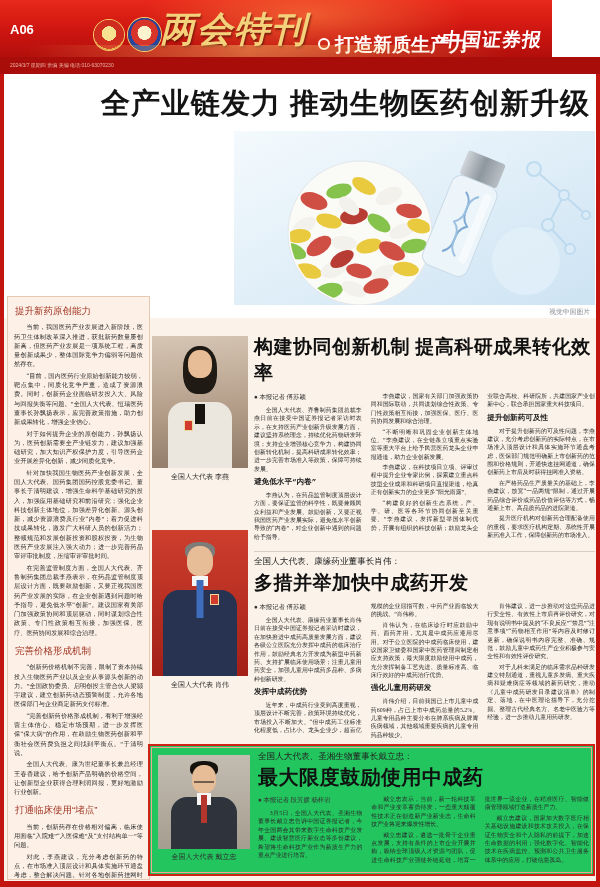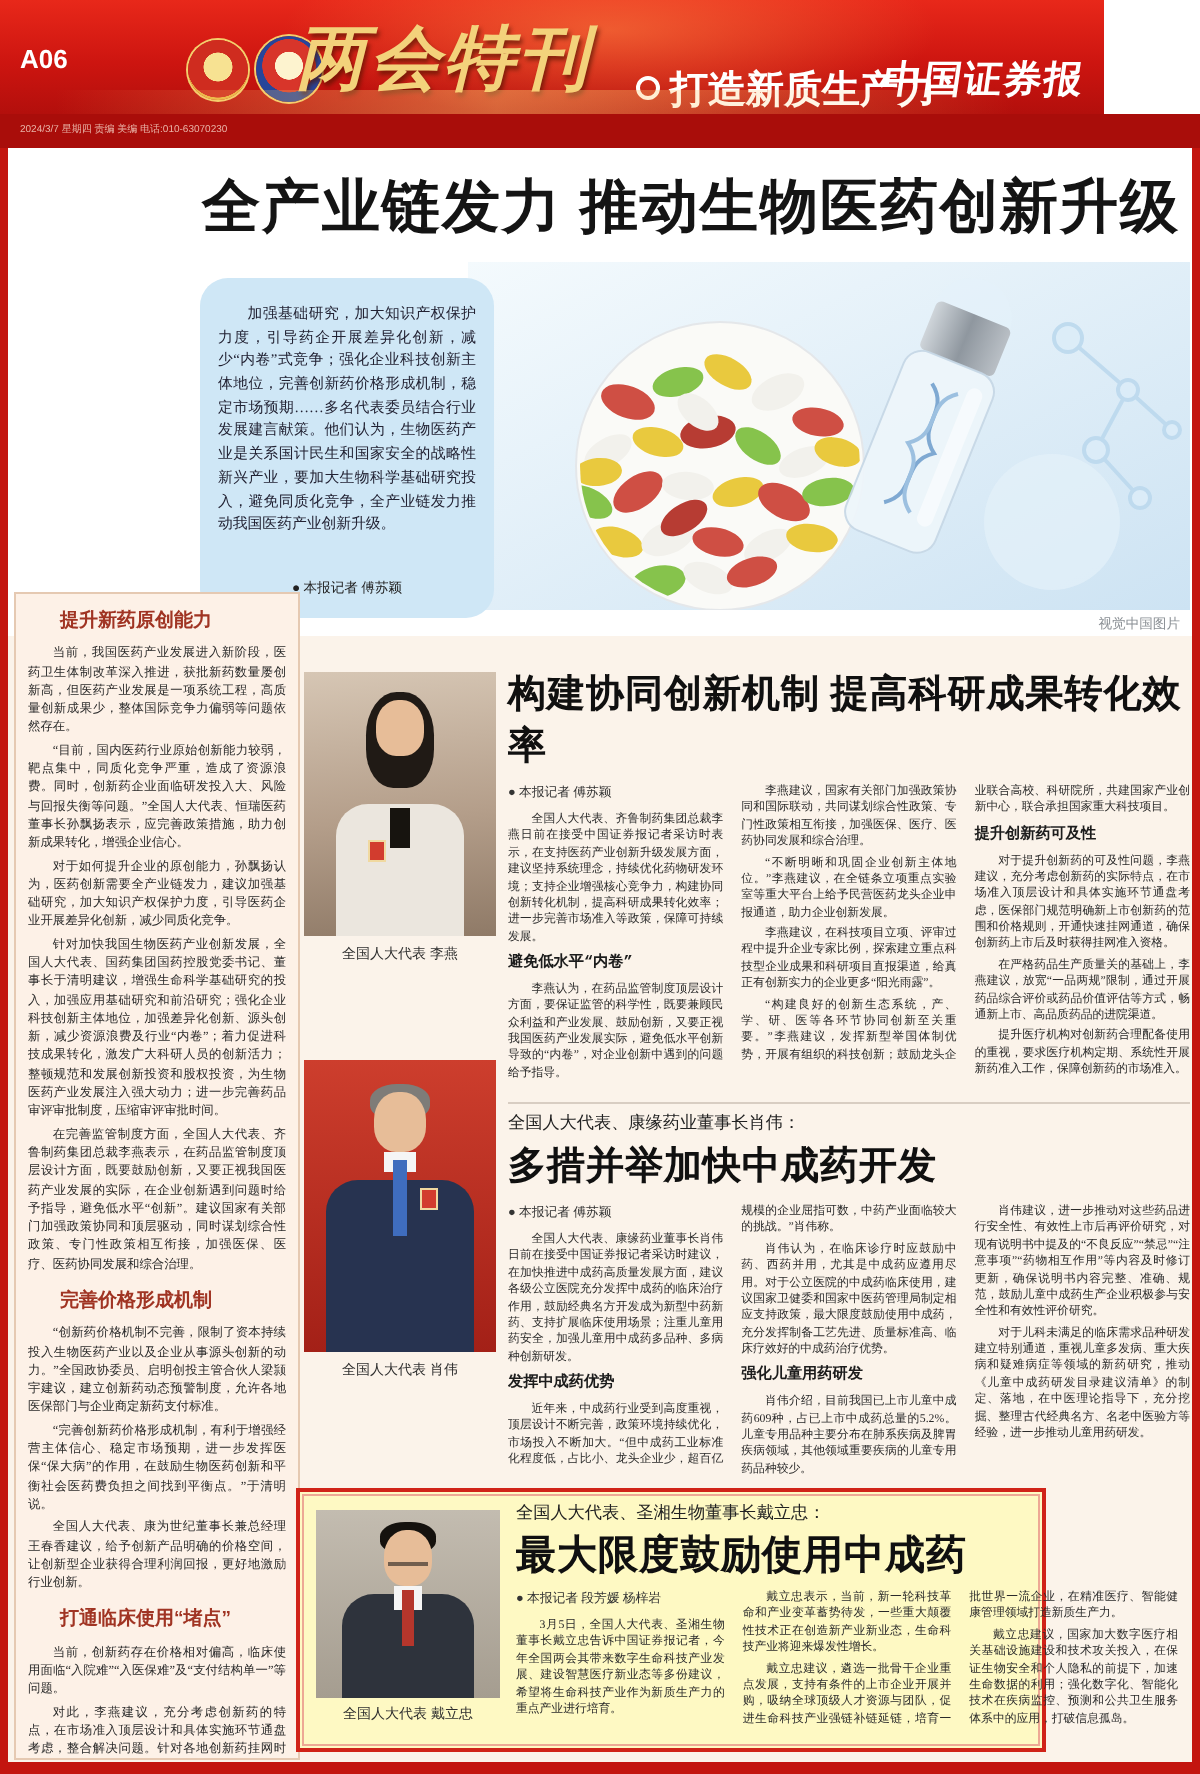--- a/index.html
+++ b/index.html
@@ -14,21 +14,21 @@
           background:linear-gradient(90deg,rgba(255,190,90,0) 5%,rgba(255,200,110,.45) 45%,rgba(255,190,90,0) 92%);}
   .page-num{position:absolute;left:10px;top:22px;font-size:13px;font-weight:700;color:#fff;
           font-family:"Liberation Sans",sans-serif;}
   .emblem{position:absolute;border-radius:50%;}
   .emblem-nat{left:94px;top:20px;width:30px;height:30px;
           background:radial-gradient(circle at 50% 45%,#f7e292 0 32%,#cf2c1f 33% 68%,#e9b944 69% 100%);
           box-shadow:0 0 0 1px #f3cf6d;}
   .emblem-cppcc{left:128px;top:18px;width:33px;height:33px;
           background:radial-gradient(circle at 50% 45%,#fdf3cf 0 28%,#d8352a 29% 54%,#27459a 55% 76%,#e9b944 77% 100%);
           box-shadow:0 0 0 1px #f3cf6d;}
-  .banner-title{position:absolute;left:148px;top:6px;font-size:35px;font-weight:900;font-style:italic;
+  .banner-title{position:absolute;left:160px;top:6px;font-size:35px;font-weight:900;font-style:italic;
           color:#f3d27b;letter-spacing:2px;text-shadow:1px 2px 2px rgba(80,20,0,.65);}
   .banner-sub{position:absolute;left:318px;top:32px;font-size:19px;font-weight:700;color:#ffffff;
           font-family:"Liberation Sans",sans-serif;}
   .banner-sub .ring{display:inline-block;width:8px;height:8px;border:2px solid #fff;border-radius:50%;
           margin-right:5px;vertical-align:1px;}
   .masthead{position:absolute;right:10px;top:27px;font-size:19px;font-weight:900;color:#fff;
           transform:skewX(-8deg);letter-spacing:1px;}
   .dateline{position:absolute;left:0;top:57px;width:600px;height:17px;background:#a90d0a;
           color:#e9b3a7;font-size:5px;line-height:17px;padding-left:10px;box-sizing:border-box;
           font-family:"Liberation Sans",sans-serif;}
@@ -48,39 +48,39 @@
           color:#8a8f94;font-family:"Liberation Sans",sans-serif;}
   .lead-box{position:absolute;left:100px;top:139px;width:147px;height:170px;background:#cfe7f6;
           border-radius:14px;padding:12px 9px 8px;box-sizing:border-box;font-size:7.4px;line-height:1.58;
           color:#223;display:flex;flex-direction:column;}
   .lead-box .sum{text-align:justify;text-indent:2em;}
   .lead-byline{margin-top:auto;font-size:6.8px;color:#222;text-align:center;}
   
   .left-col{position:absolute;left:7px;top:296px;width:143px;height:584px;background:#fdf1e7;
           border:1px solid #e5c9b2;padding:7px 6px;box-sizing:border-box;font-size:6.2px;line-height:1.5;
           color:#2a2a2a;overflow:hidden;}
-  .sec-title{font-size:9.5px;font-weight:700;color:#a03423;margin:7px 16px 4px;
+  .sec-title{font-size:9.5px;font-weight:400;color:#a03423;margin:7px 1px 4px;
           font-family:"Liberation Sans",sans-serif;}
   .sec:first-child .sec-title{margin-top:0;}
   .para{text-indent:2em;text-align:justify;margin:0 0 2px;}
   
   .kicker{font-size:8.6px;color:#222;font-family:"Liberation Sans",sans-serif;}
   .art-headline{font-size:19px;font-weight:900;color:#101010;margin:2px 0 6px;letter-spacing:.5px;
           font-family:Liberation Serif, serif;}
   .art-body{column-count:3;column-gap:9px;font-size:5.9px;line-height:1.42;color:#2a2a2a;overflow:hidden;}
   .byline{font-size:6.4px;color:#333;margin:0 0 5px;}
   .sub-h{font-weight:700;font-size:7.6px;margin:4px 0 3px;color:#1c1c1c;
           font-family:Liberation Mono, monospace;}
   .a1-text{position:absolute;left:254px;top:332px;width:341px;}
   .a1-text .art-body{height:166px;}
   .a2-text{position:absolute;left:254px;top:556px;width:341px;}
   .a2-text .art-body{height:140px;}
   .divider{position:absolute;left:254px;top:551px;width:341px;height:1px;background:#d8cdc2;}
-  .art3-box{position:absolute;left:148px;top:744px;width:375px;height:132px;border:2px solid #d02318;
-          background:#fef9c3;box-sizing:border-box;}
+  .art3-box{position:absolute;left:148px;top:744px;width:447px;height:132px;border:2px solid #d02318;
+          background:#22c55e;box-sizing:border-box;}
   .art3-box:before{content:"";position:absolute;left:1px;top:1px;right:1px;bottom:1px;
           border:1px solid #eda894;pointer-events:none;}
   .a3-text{position:absolute;left:108px;top:5px;width:331px;}
   .a3-text .art-headline{font-size:20px;margin:1px 0 4px;}
   .a3-text .art-body{height:78px;}
   
   .photo{position:absolute;overflow:hidden;}
   .photo div{position:absolute;}
   .hair{left:50%;transform:translateX(-50%);background:#201a15;border-radius:45% 45% 40% 40%;}
   .head{left:50%;transform:translateX(-50%);background:#e7bd98;border-radius:46% 46% 42% 42%;}
@@ -203,24 +203,20 @@
         <rect x="-20" y="-4" width="40" height="26" rx="3" fill="url(#capG)"></rect>
         <rect x="-24" y="22" width="48" height="96" rx="10" fill="#eef6fb" opacity="0.93" stroke="#c7d8e6"></rect>
         <path d="M-7,36 C7,46 -7,58 7,68 C-7,78 7,90 -7,100" fill="none" stroke="#7fa9d2" stroke-width="2"></path>
         <path d="M7,36 C-7,46 7,58 -7,68 C7,78 -7,90 7,100" fill="none" stroke="#9cc0e0" stroke-width="2"></path>
         <rect x="11" y="30" width="8" height="74" rx="4" fill="#ffffff" opacity="0.5"></rect>
       </g>
     </svg>
   </div>
   <div class="credit">视觉中国图片</div>
 
-  <div class="lead-box">
-    <div class="sum">加强基础研究，加大知识产权保护力度，引导药企开展差异化创新，减少“内卷”式竞争；强化企业科技创新主体地位，完善创新药价格形成机制，稳定市场预期……多名代表委员结合行业发展建言献策。他们认为，生物医药产业是关系国计民生和国家安全的战略性新兴产业，要加大生物科学基础研究投入，避免同质化竞争，全产业链发力推动我国医药产业创新升级。</div>
-    <div class="lead-byline">● 本报记者 傅苏颖</div>
-  </div>
 
   <div class="left-col">
     <div class="sec">
       <div class="sec-title">提升新药原创能力</div>
       <div>
           <p class="para">当前，我国医药产业发展进入新阶段，医药卫生体制改革深入推进，获批新药数量屡创新高，但医药产业发展是一项系统工程，高质量创新成果少，整体国际竞争力偏弱等问题依然存在。</p>
           <p class="para">“目前，国内医药行业原始创新能力较弱，靶点集中，同质化竞争严重，造成了资源浪费。同时，创新药企业面临研发投入大、风险与回报失衡等问题。”全国人大代表、恒瑞医药董事长孙飘扬表示，应完善政策措施，助力创新成果转化，增强企业信心。</p>
           <p class="para">对于如何提升企业的原创能力，孙飘扬认为，医药创新需要全产业链发力，建议加强基础研究，加大知识产权保护力度，引导医药企业开展差异化创新，减少同质化竞争。</p>
           <p class="para">针对加快我国生物医药产业创新发展，全国人大代表、国药集团国药控股党委书记、董事长于清明建议，增强生命科学基础研究的投入，加强应用基础研究和前沿研究；强化企业科技创新主体地位，加强差异化创新、源头创新，减少资源浪费及行业“内卷”；着力促进科技成果转化，激发广大科研人员的创新活力；整顿规范和发展创新投资和股权投资，为生物医药产业发展注入强大动力；进一步完善药品审评审批制度，压缩审评审批时间。</p>
           <p class="para">在完善监管制度方面，全国人大代表、齐鲁制药集团总裁李燕表示，在药品监管制度顶层设计方面，既要鼓励创新，又要正视我国医药产业发展的实际，在企业创新遇到问题时给予指导，避免低水平“创新”。建议国家有关部门加强政策协同和顶层驱动，同时谋划综合性政策、专门性政策相互衔接，加强医保、医疗、医药协同发展和综合治理。</p>

